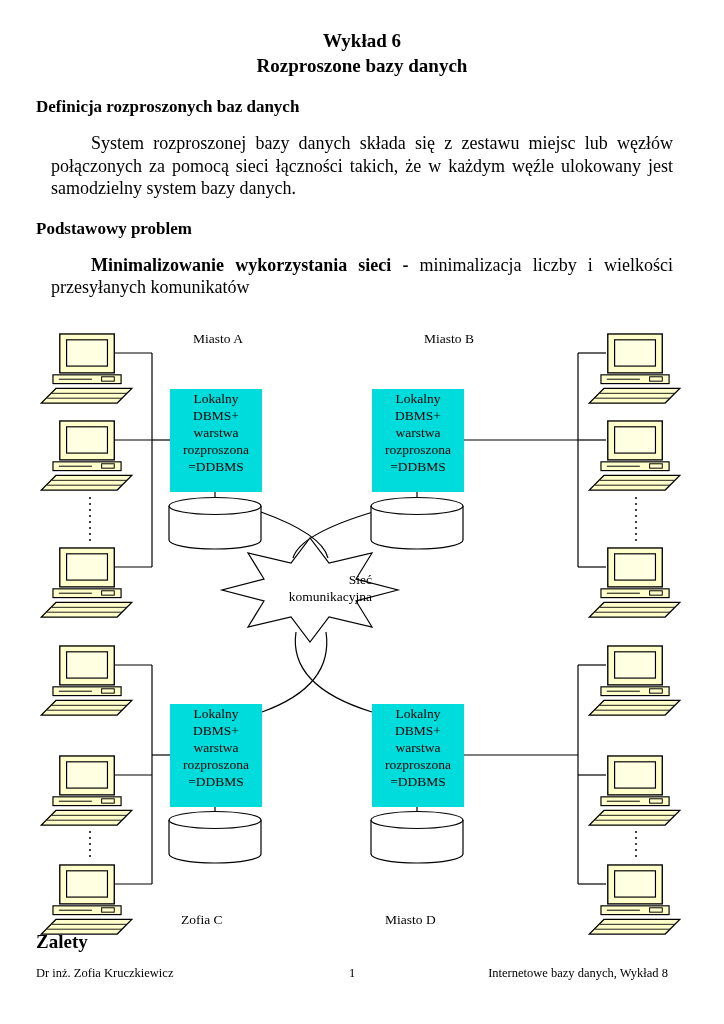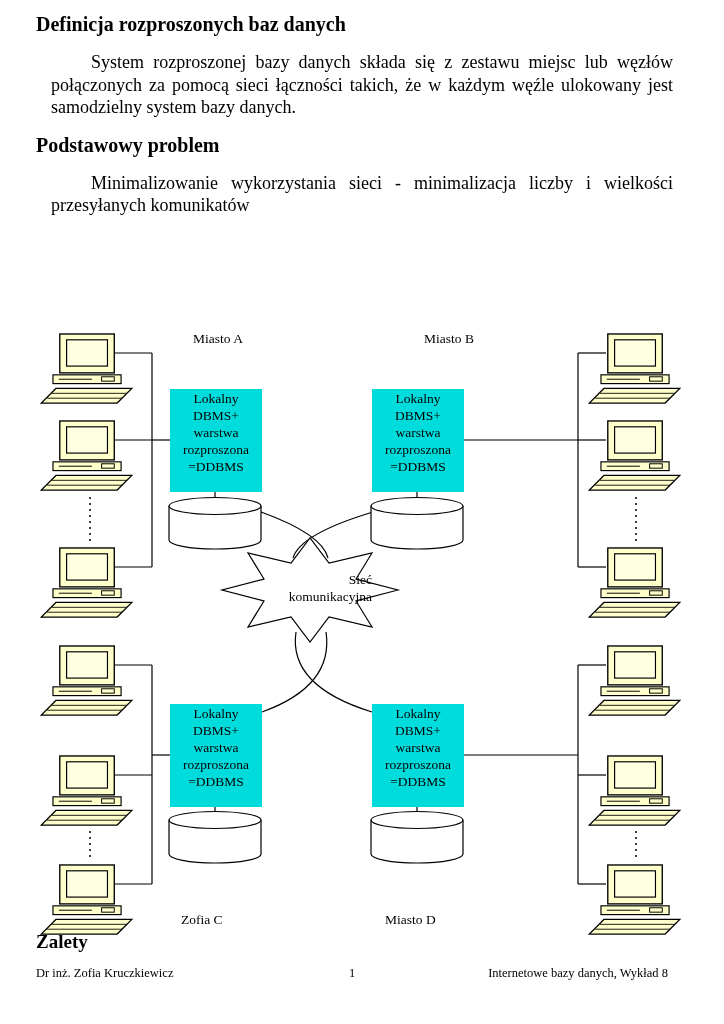--- a/index.html
+++ b/index.html
@@ -3,23 +3,23 @@
 <meta charset="utf-8">
 <style>
   html,body{margin:0;padding:0;background:#888;}
   .page{
     position:relative;width:724px;height:1024px;background:#ffffff;
     margin:0 auto;font-family:"Liberation Serif","DejaVu Serif",serif;color:#000;
     overflow:hidden;
   }
   .title{ text-align:center;font-weight:bold;font-size:19px;line-height:25px;padding-top:28px; }
   .content{ margin:0 36px; }
-  .sec-heading{ font-weight:bold;font-size:20px;margin:13px 0 3px 0; }
+  .sec-heading{ font-weight:bold;font-size:17px;margin:19px 0 3px 0; }
   .para{ margin:15px;text-align:justify;text-indent:40px;font-size:18px;line-height:22.5px; }
-  .para b{ font-weight:normal; }
+  .para b{ font-weight:bold; }
 
   
   .wires{ position:absolute;left:0;top:0;width:724px;height:1024px;pointer-events:none; }
   .pc{ position:absolute;width:104px;height:72px; }
   .dbms{
     position:absolute;width:92px;height:103px;background:#00dcdc;
     text-align:center;font-size:13.5px;line-height:17px;padding-top:1px;
     box-sizing:border-box;white-space:pre-line;
   }
   .box-tl{left:170px;top:389px;} .box-tr{left:372px;top:389px;}
@@ -54,20 +54,24 @@
         <rect x="14" y="43" width="70" height="9" fill="#ffffcc" stroke="#000" stroke-width="1.2"></rect>
         <line x1="20" y1="47.5" x2="54" y2="47.5" stroke="#000" stroke-width="1"></line>
         <rect x="64" y="45" width="13" height="4.5" fill="#ffffcc" stroke="#000" stroke-width="1"></rect>
         <polygon points="2,72 80,72 95,57 17,57" fill="#ffffcc" stroke="#000" stroke-width="1.3"></polygon>
         <line x1="13" y1="62" x2="90" y2="62" stroke="#000" stroke-width="0.9"></line>
         <line x1="8" y1="67" x2="85" y2="67" stroke="#000" stroke-width="0.9"></line>
       </symbol>
     </defs>
   </svg>
 
+  <div class="title">
+    <div>Wykład 6</div>
+    <div>Rozproszone bazy danych</div>
+  </div>
 
   <div class="content">
     <div class="sec-heading">Definicja rozproszonych baz danych</div>
     <p class="para">System rozproszonej bazy danych składa się z zestawu miejsc lub węzłów połączonych za pomocą sieci łączności takich, że w każdym węźle ulokowany jest samodzielny system bazy danych.</p>
     <div class="sec-heading">Podstawowy problem</div>
     <p class="para"><b>Minimalizowanie wykorzystania sieci - </b><span>minimalizacja liczby i wielkości przesyłanych komunikatów</span></p>
   </div>
 
   <svg class="wires" viewBox="0 0 724 1024">
     <g stroke="#000" stroke-width="1.2" fill="none">

